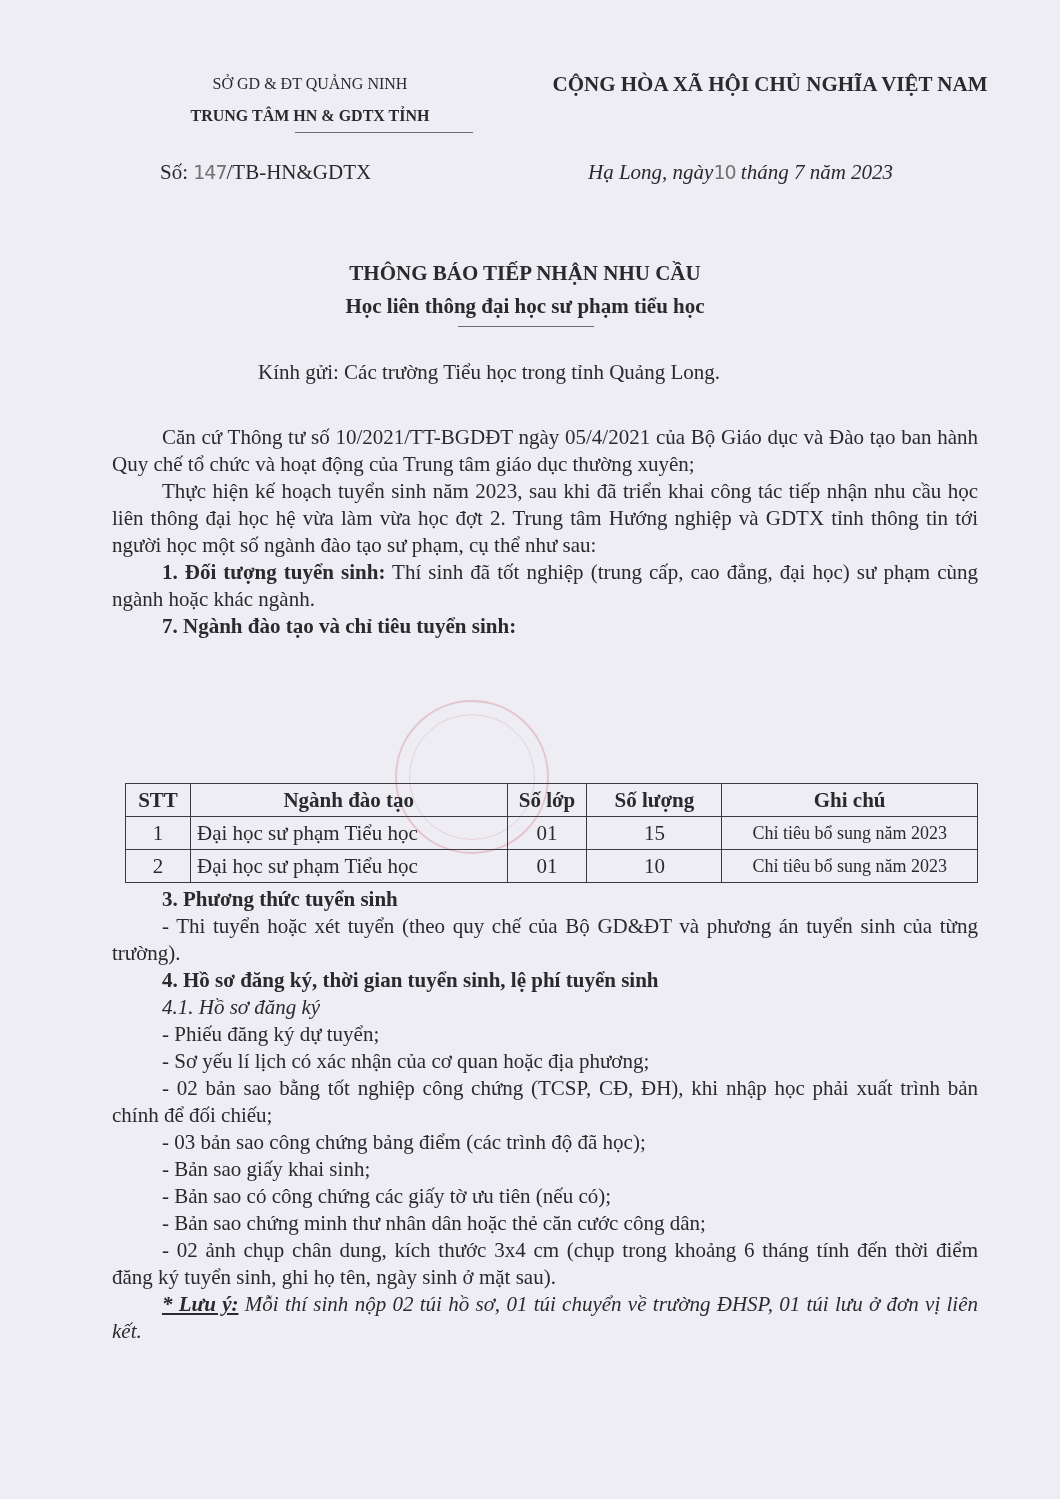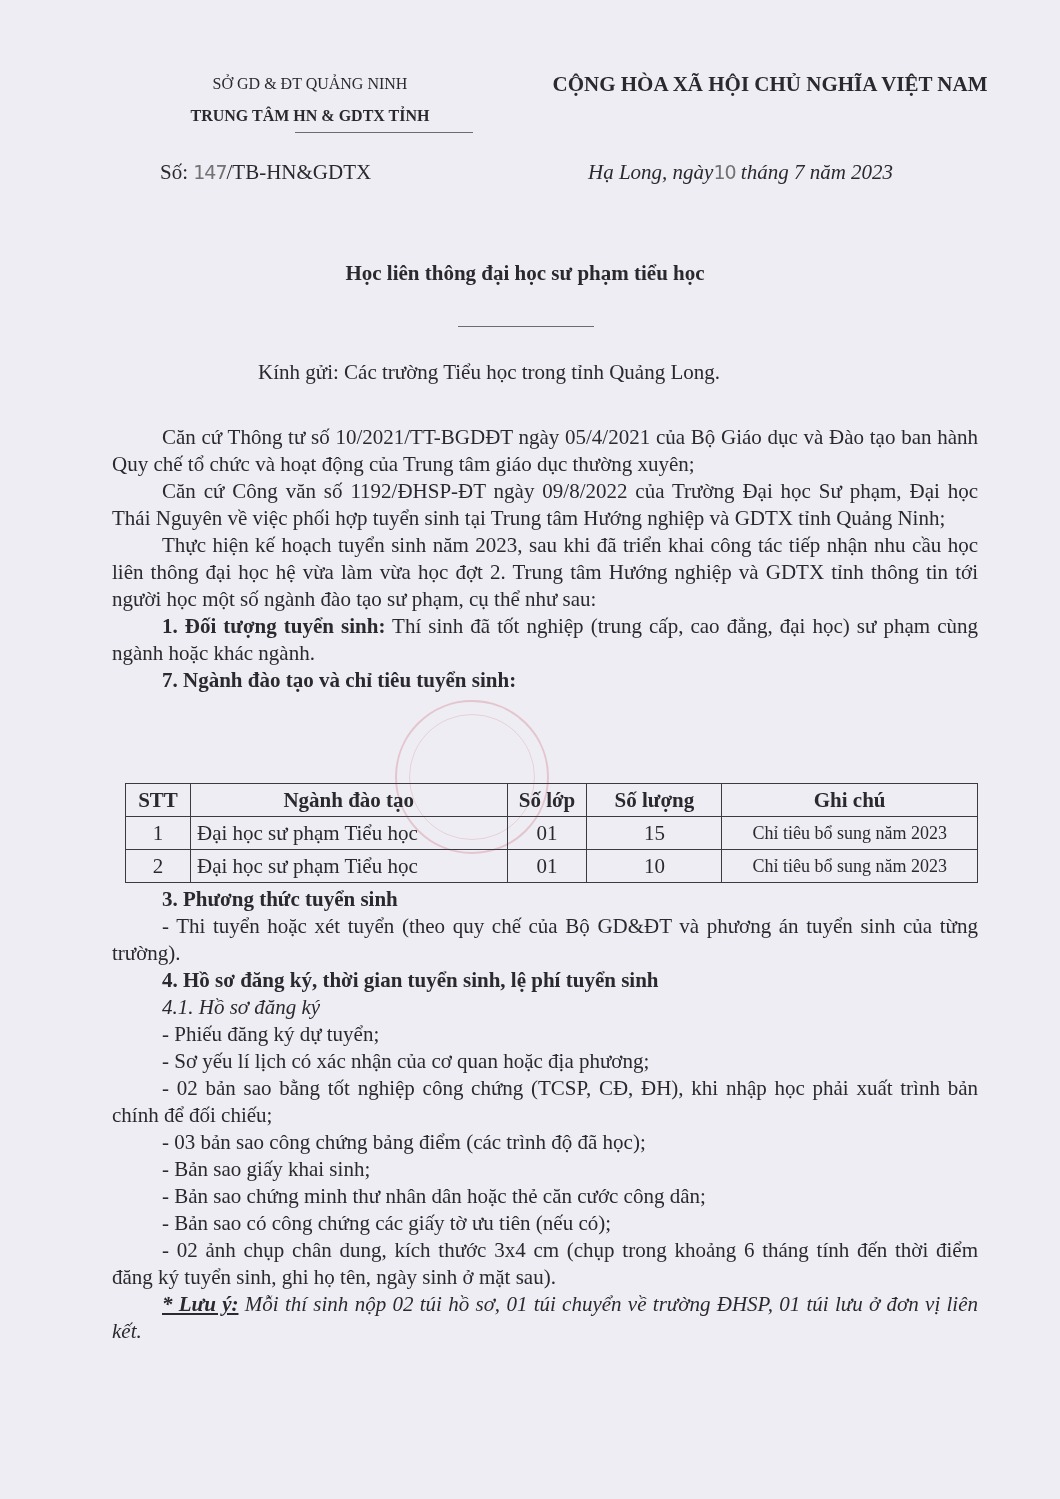--- a/index.html
+++ b/index.html
@@ -75,29 +75,29 @@
 
   <div class="abs so">
     <span>Số: </span><span class="hand">147</span><span>/TB-HN&amp;GDTX</span>
   </div>
 
   <div class="abs date">
     <span>Hạ Long, ngày</span><span class="hand" style="font-style:normal">10</span><span> tháng 7 năm 2023</span>
   </div>
 
   <div class="abs title">
+    <div>THÔNG BÁO TIẾP NHẬN NHU CẦU</div>
     <div>Học liên thông đại học sư phạm tiểu học</div>
   </div>
   <div class="title-ul"></div>
 
   <div class="abs greet">Kính gửi:   Các trường Tiểu học trong tỉnh Quảng Long.</div>
 
   <div class="body-text" style="top: 424px;">
     <p>Căn cứ Thông tư số 10/2021/TT-BGDĐT ngày 05/4/2021 của Bộ Giáo dục và Đào tạo ban hành Quy chế tổ chức và hoạt động của Trung tâm giáo dục thường xuyên;</p>
-    <p>Căn cứ Công văn số 1192/ĐHSP-ĐT ngày 09/8/2022 của Trường Đại học Sư phạm, Đại học Thái Nguyên về việc phối hợp tuyển sinh tại Trung tâm Hướng nghiệp và GDTX tỉnh Quảng Ninh;</p>
     <p>Thực hiện kế hoạch tuyển sinh năm 2023, sau khi đã triển khai công tác tiếp nhận nhu cầu học liên thông đại học hệ vừa làm vừa học đợt 2. Trung tâm Hướng nghiệp và GDTX tỉnh thông tin tới người học một số ngành đào tạo sư phạm, cụ thể như sau:</p>
     <p><span class="b">1. Đối tượng tuyển sinh:</span><span> Thí sinh đã tốt nghiệp (trung cấp, cao đẳng, đại học) sư phạm cùng ngành hoặc khác ngành.</span></p>
     <p class="b" style="padding-left: 0;">7. Ngành đào tạo và chỉ tiêu tuyển sinh:</p>
   </div>
 
   <div class="stamp"></div>
 
   <table class="tbl">
     <colgroup>
       <col style="width:65px">
@@ -136,19 +136,19 @@
   <div class="body-text" style="top: 886px;">
     <p class="b">3. Phương thức tuyển sinh</p>
     <p>- Thi tuyển hoặc xét tuyển (theo quy chế của Bộ GD&amp;ĐT và phương án tuyển sinh của từng trường).</p>
     <p class="b">4. Hồ sơ đăng ký, thời gian tuyển sinh, lệ phí tuyển sinh</p>
     <p class="i">4.1. Hồ sơ đăng ký</p>
     <p>- Phiếu đăng ký dự tuyển;</p>
     <p>- Sơ yếu lí lịch có xác nhận của cơ quan hoặc địa phương;</p>
     <p>- 02 bản sao bằng tốt nghiệp công chứng (TCSP, CĐ, ĐH), khi nhập học phải xuất trình bản chính để đối chiếu;</p>
     <p>- 03 bản sao công chứng bảng điểm (các trình độ đã học);</p>
     <p>- Bản sao giấy khai sinh;</p>
+    <p>- Bản sao có công chứng các giấy tờ ưu tiên (nếu có);</p>
     <p>- Bản sao chứng minh thư nhân dân hoặc thẻ căn cước công dân;</p>
-    <p>- Bản sao có công chứng các giấy tờ ưu tiên (nếu có);</p>
     <p>- 02 ảnh chụp chân dung, kích thước 3x4 cm (chụp trong khoảng 6 tháng tính đến thời điểm đăng ký tuyển sinh, ghi họ tên, ngày sinh ở mặt sau).</p>
     <p class="i"><span class="b" style="text-decoration: underline;">* Lưu ý:</span><span> Mỗi thí sinh nộp 02 túi hồ sơ, 01 túi chuyển về trường ĐHSP, 01 túi lưu ở đơn vị liên kết.</span></p>
   </div>
 
 </div>
 
 </body></html>

